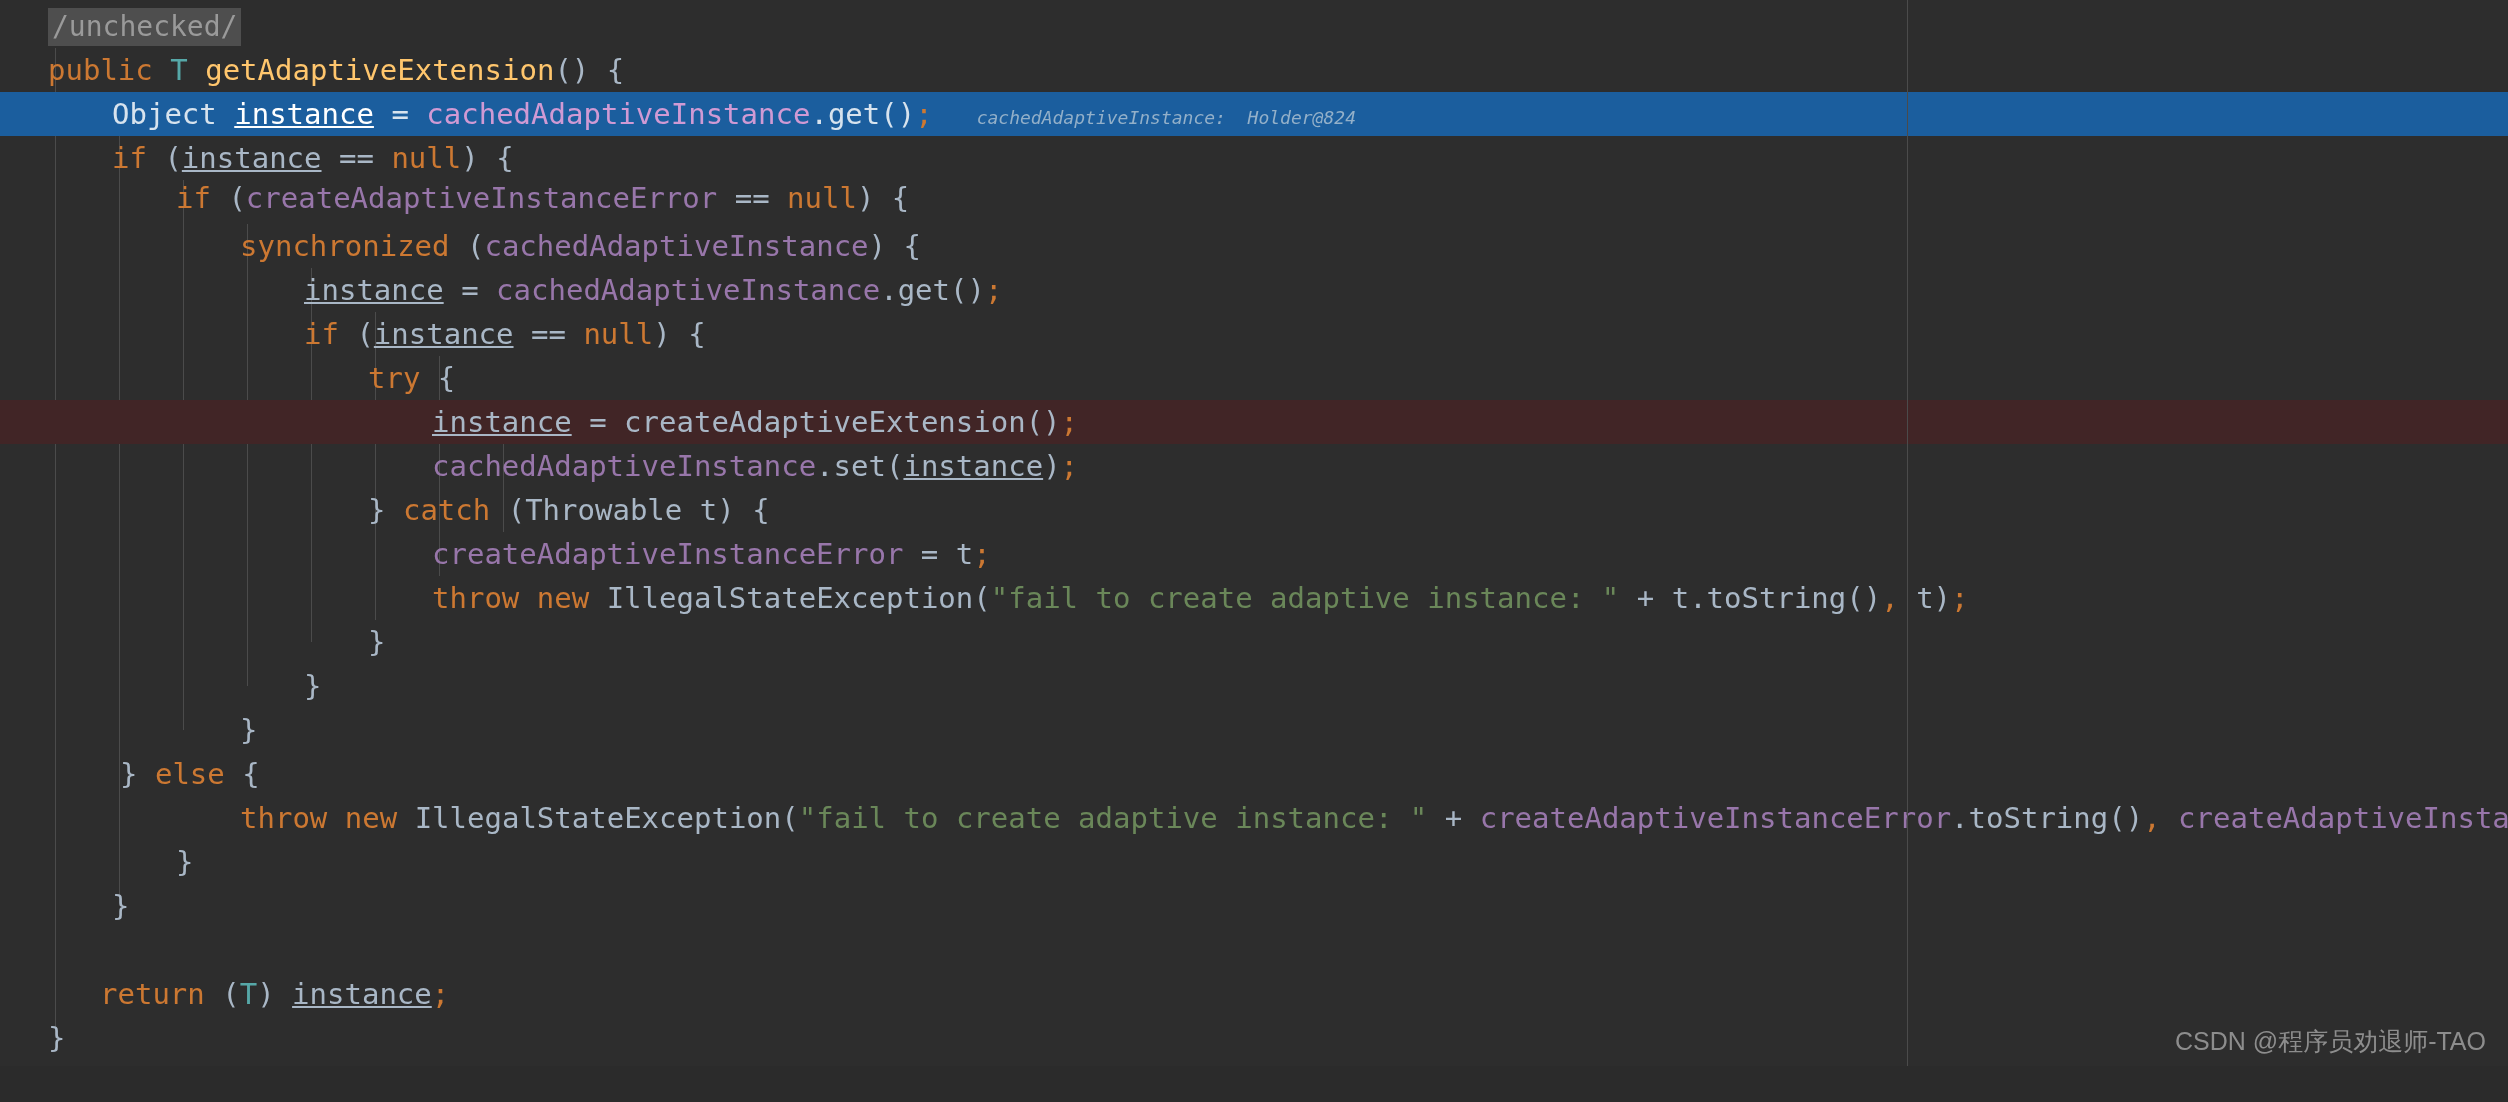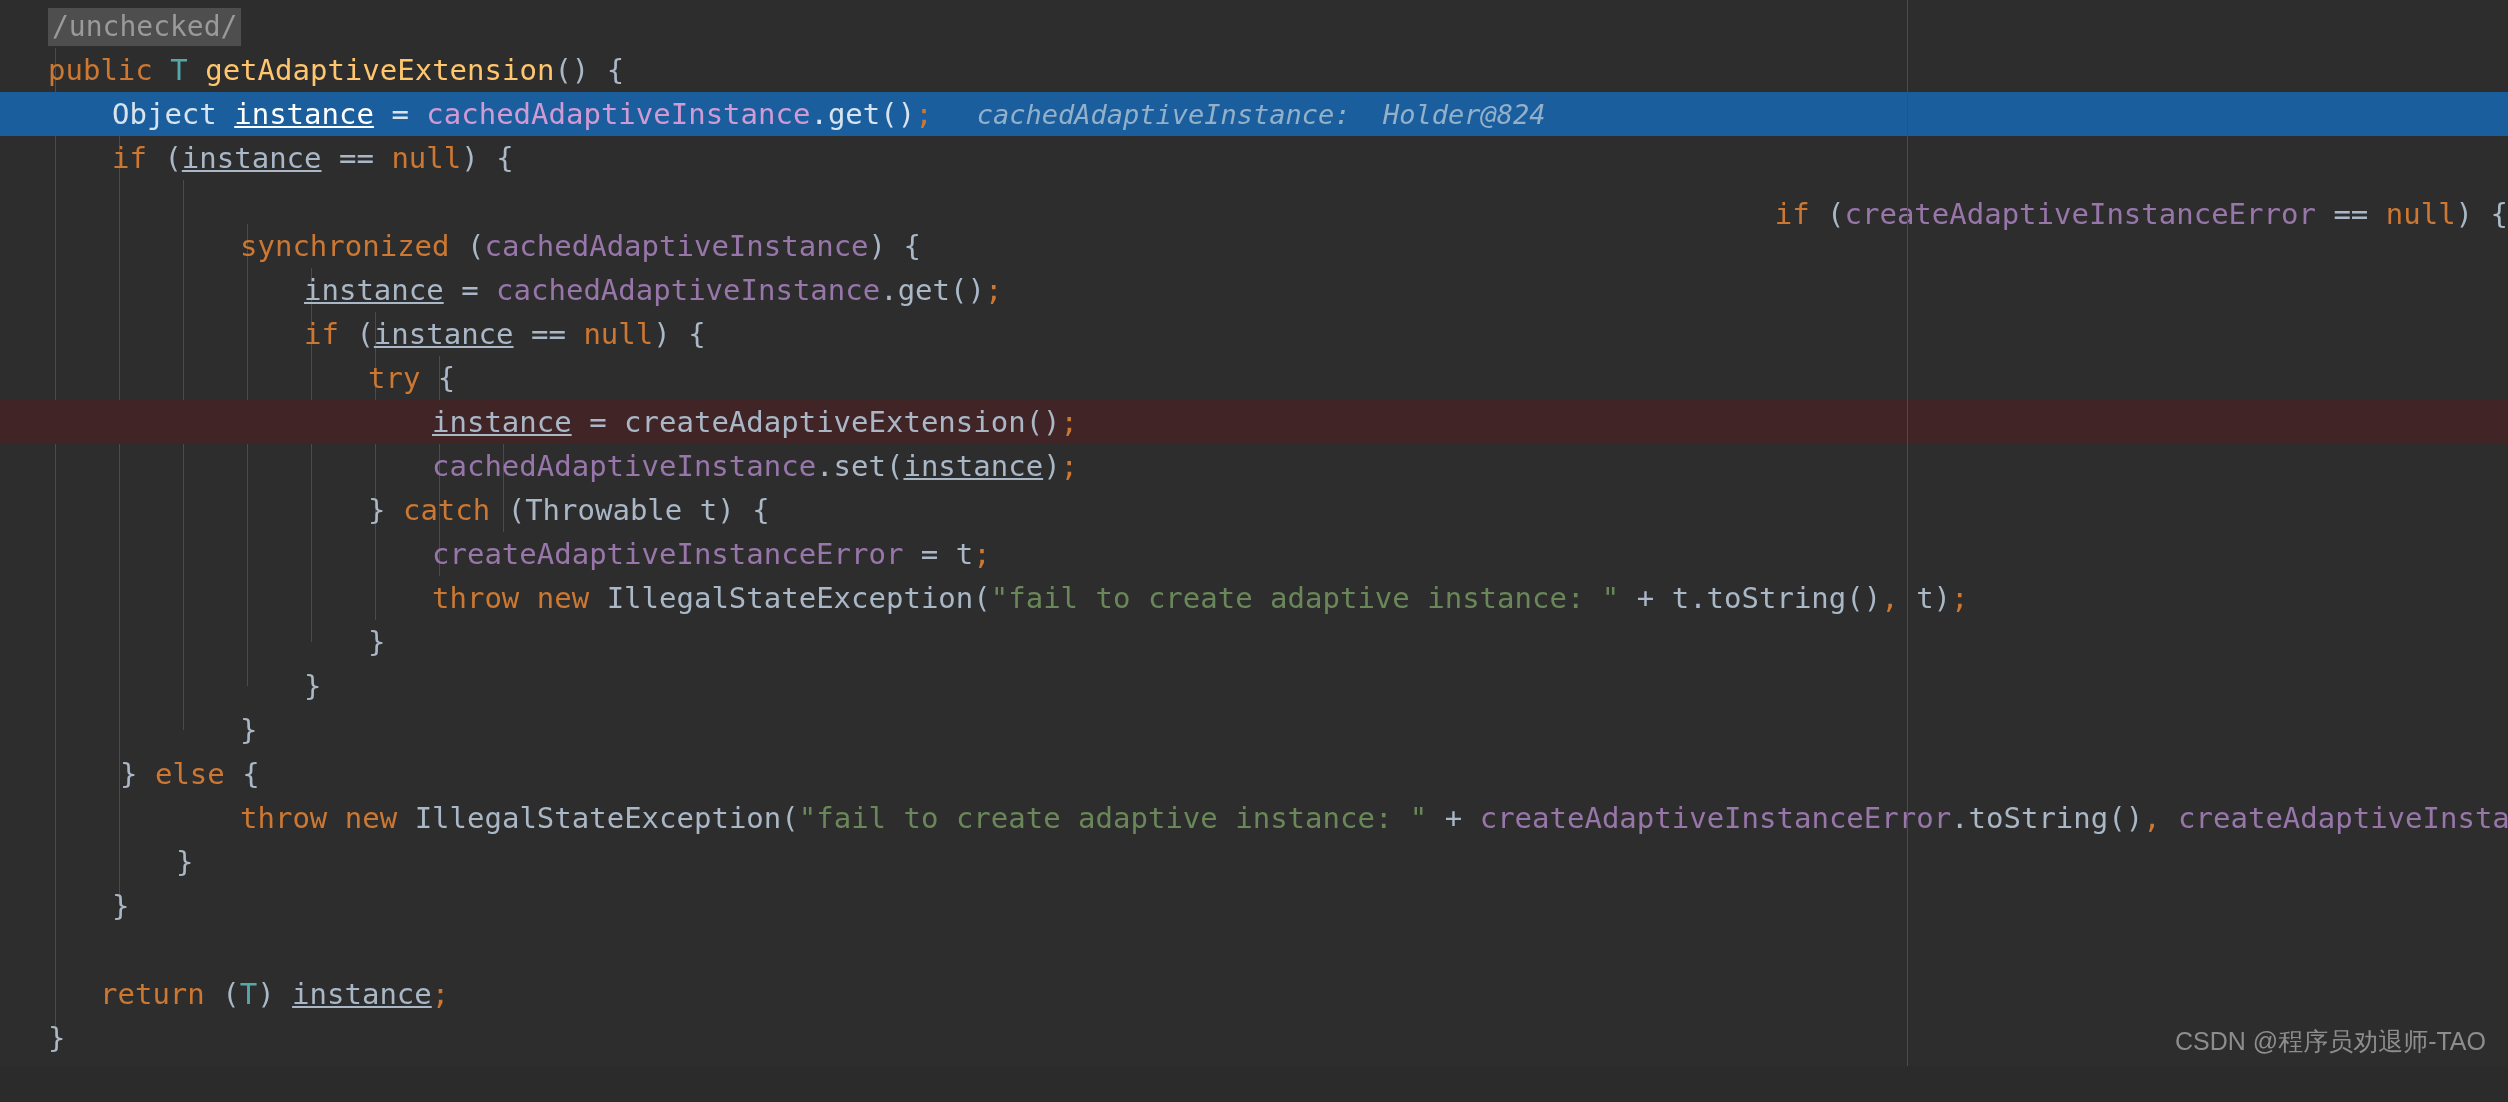--- a/index.html
+++ b/index.html
@@ -77,21 +77,21 @@
   
   .line.current .plain,
   .line.current .punct { color: #d7e3ee; }
   .line.current .local { color: #ffffff; text-decoration: underline; }
   .line.current .field { color: #d09ad4; }
 
   
   .debug-hint {
     color: #93b0c9;
     font-style: italic;
-    font-size: 27px;
+    font-size: 18px;
     padding-left: 44px;
   }
 
   
   .unchecked-badge {
     display: inline-block;
     background: #4e4e4e;
     color: #9a9a9a;
     padding: 1px 4px;
     font-size: 28px;
@@ -127,21 +127,21 @@
       <div class="indent-guide" style="left: 375px; top: 312px; height: 308px; background: rgb(75, 75, 75);"></div>
       <div class="indent-guide" style="left: 439px; top: 356px; height: 220px; background: rgb(75, 75, 75);"></div>
       <div class="indent-guide" style="left: 503px; top: 400px; height: 132px; background: rgb(75, 75, 75);"></div>
     </div>
 
   <div id="code-lines">
       <div class="line badge-line" style="top: 4px;"><span class="code" style="padding-left: 48px;"><span class="unchecked-badge" style="background: rgb(78, 78, 78); color: rgb(154, 154, 154);">/unchecked/</span></span></div>
       <div class="line" style="top: 48px;"><span class="code" style="padding-left: 48px;"><span class="kw">public</span><span class="plain"> </span><span class="typeparam">T</span><span class="plain"> </span><span class="method">getAdaptiveExtension</span><span class="punct">() {</span></span></div>
       <div class="line current" style="top: 92px; background: rgb(27, 94, 158);"><span class="code" style="padding-left: 112px;"><span class="plain">Object</span><span class="plain"> </span><span class="local">instance</span><span class="punct"> = </span><span class="field">cachedAdaptiveInstance</span><span class="punct">.</span><span class="plain">get</span><span class="punct">()</span><span class="semi">;</span></span><span class="debug-hint" style="color: rgb(147, 176, 201);">cachedAdaptiveInstance:  Holder@824</span></div>
       <div class="line" style="top: 136px;"><span class="code" style="padding-left: 112px;"><span class="kw">if</span><span class="punct"> (</span><span class="local">instance</span><span class="punct"> == </span><span class="kw">null</span><span class="punct">) {</span></span></div>
-      <div class="line" style="top: 192px; text-align: right;"><span class="code" style="padding-left: 176px;"><span class="kw">if</span><span class="punct"> (</span><span class="field">createAdaptiveInstanceError</span><span class="punct"> == </span><span class="kw">null</span><span class="punct">) {</span></span></div>
+      <div class="line" style="top: 176px;"><span class="code" style="padding-left: 176px;"><span class="kw">if</span><span class="punct"> (</span><span class="field">createAdaptiveInstanceError</span><span class="punct"> == </span><span class="kw">null</span><span class="punct">) {</span></span></div>
       <div class="line" style="top: 224px;"><span class="code" style="padding-left: 240px;"><span class="kw">synchronized</span><span class="punct"> (</span><span class="field">cachedAdaptiveInstance</span><span class="punct">) {</span></span></div>
       <div class="line" style="top: 268px;"><span class="code" style="padding-left: 304px;"><span class="local">instance</span><span class="punct"> = </span><span class="field">cachedAdaptiveInstance</span><span class="punct">.</span><span class="plain">get</span><span class="punct">()</span><span class="semi">;</span></span></div>
       <div class="line" style="top: 312px;"><span class="code" style="padding-left: 304px;"><span class="kw">if</span><span class="punct"> (</span><span class="local">instance</span><span class="punct"> == </span><span class="kw">null</span><span class="punct">) {</span></span></div>
       <div class="line" style="top: 356px;"><span class="code" style="padding-left: 368px;"><span class="kw">try</span><span class="punct"> {</span></span></div>
       <div class="line errorline" style="top: 400px; background: rgb(65, 37, 38);"><span class="code" style="padding-left: 432px;"><span class="local">instance</span><span class="punct"> = </span><span class="plain">createAdaptiveExtension</span><span class="punct">()</span><span class="semi">;</span></span></div>
       <div class="line" style="top: 444px;"><span class="code" style="padding-left: 432px;"><span class="field">cachedAdaptiveInstance</span><span class="punct">.</span><span class="plain">set</span><span class="punct">(</span><span class="local">instance</span><span class="punct">)</span><span class="semi">;</span></span></div>
       <div class="line" style="top: 488px;"><span class="code" style="padding-left: 368px;"><span class="punct">} </span><span class="kw">catch</span><span class="punct"> (Throwable t) {</span></span></div>
       <div class="line" style="top: 532px;"><span class="code" style="padding-left: 432px;"><span class="field">createAdaptiveInstanceError</span><span class="punct"> = t</span><span class="semi">;</span></span></div>
       <div class="line" style="top: 576px;"><span class="code" style="padding-left: 432px;"><span class="kw">throw</span><span class="plain"> </span><span class="kw">new</span><span class="punct"> IllegalStateException(</span><span class="str">"fail to create adaptive instance: "</span><span class="punct"> + t.toString()</span><span class="semi">,</span><span class="punct"> t)</span><span class="semi">;</span></span></div>
       <div class="line" style="top: 620px;"><span class="code" style="padding-left: 368px;"><span class="punct">}</span></span></div>

